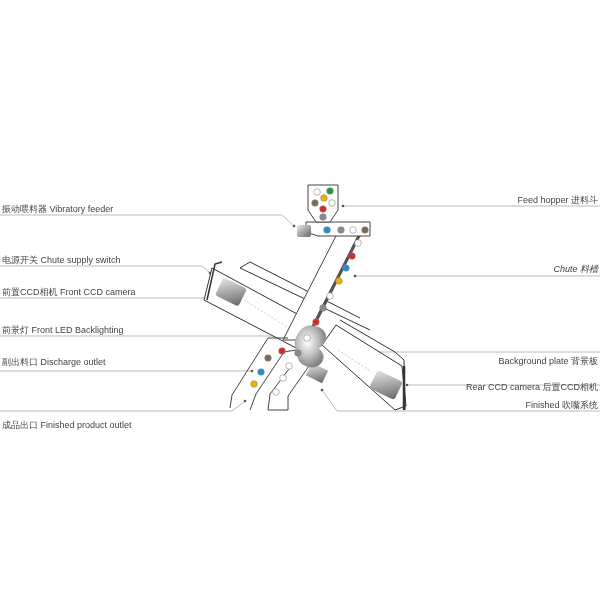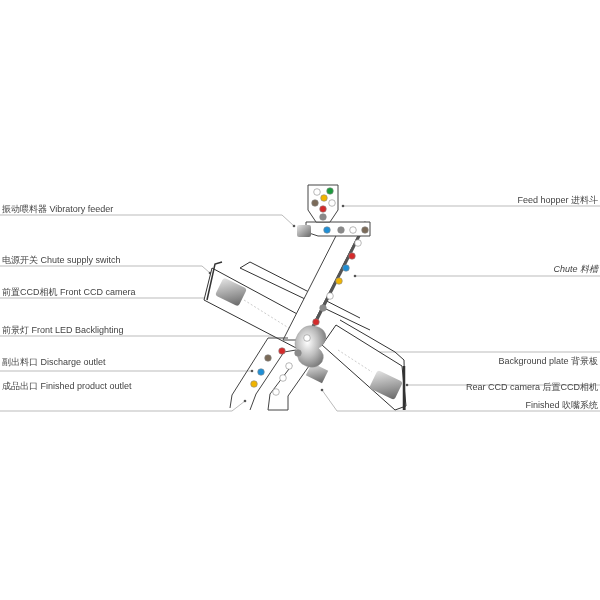--- a/index.html
+++ b/index.html
@@ -130,19 +130,19 @@
     <circle cx="283" cy="378" r="3.3" fill="#fff"></circle>
     <circle cx="276" cy="392" r="3.3" fill="#fff"></circle>
   </g>
 </svg>
 
 <div class="label" style="left:2px; top:204px;">振动喂料器 Vibratory feeder</div>
 <div class="label" style="left:2px; top:255px;">电源开关 Chute supply switch</div>
 <div class="label" style="left:2px; top:287px;">前置CCD相机  Front CCD camera</div>
 <div class="label" style="left:2px; top:325px;">前景灯  Front LED Backlighting</div>
 <div class="label" style="left:2px; top:357px;">副出料口 Discharge outlet</div>
-<div class="label" style="left:2px; top:381px;">成品出口 Finished product outlet</div>
+<div class="label" style="left:2px; top:420px;">成品出口 Finished product outlet</div>
 
 <div class="label right" style="right:2px; top:195px;">Feed hopper  进料斗</div>
 <div class="label right" style="right:2px; top:264px;font-style:italic;">Chute  料槽</div>
 <div class="label right" style="right:2px; top:339px;margin-top:17px;">Background plate  背景板</div>
 <div class="label right" style="right:2px; top:382px;">Rear CCD camera  后置CCD相机</div>
 <div class="label right" style="right:2px; top:400px;">Finished  吹嘴系统</div>
 
 </body></html>

